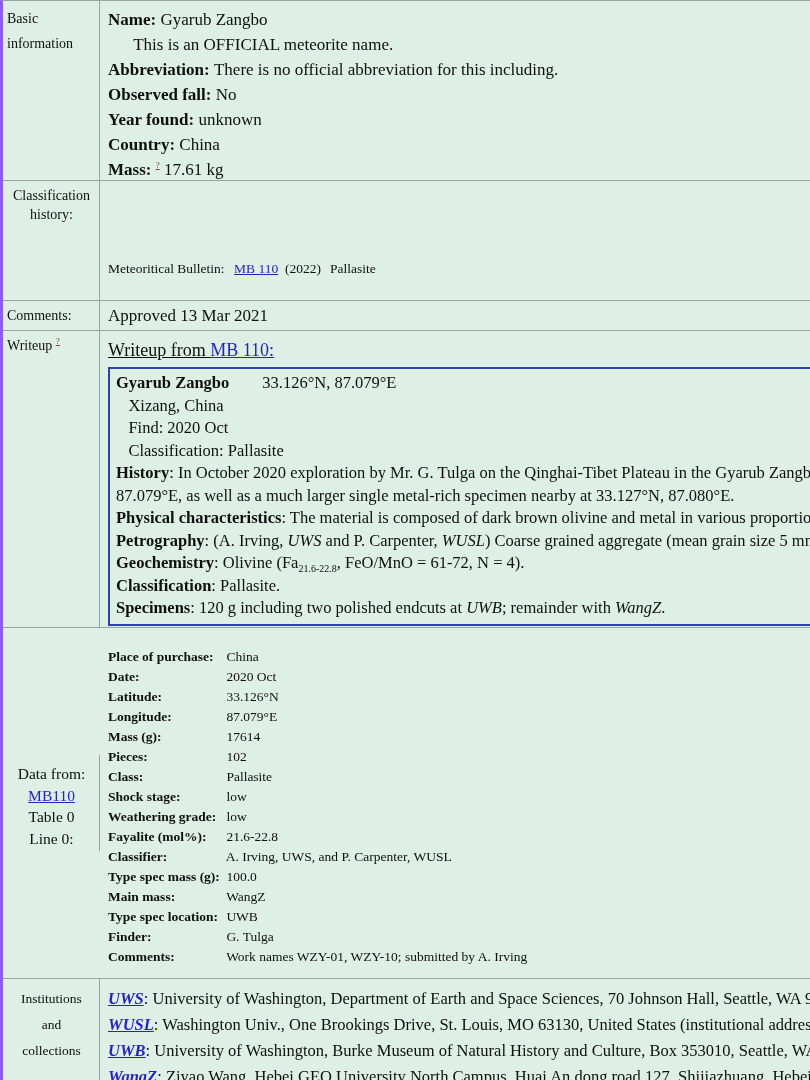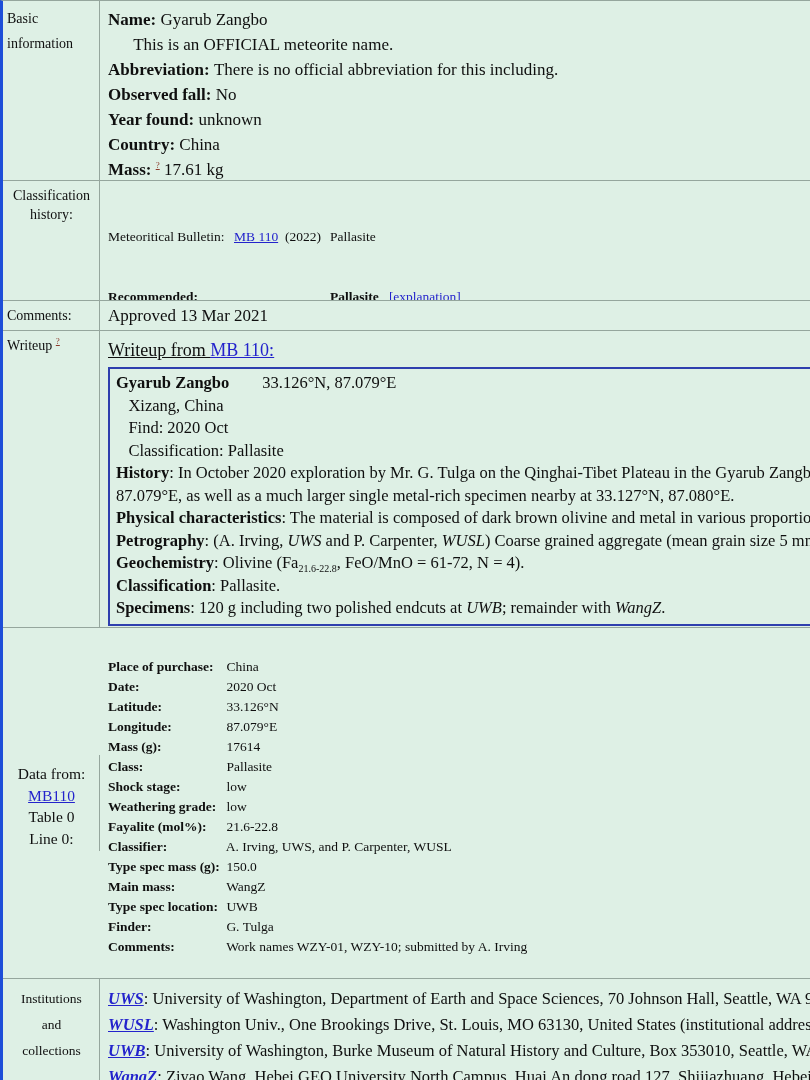--- a/index.html
+++ b/index.html
@@ -4,21 +4,21 @@
 <style>
   html,body{margin:0;padding:0;}
   body{
     width:810px;height:1080px;overflow:hidden;
     background:#def0e5;color:#0f0f0f;
     font-family:"Liberation Serif","DejaVu Serif",serif;
   }
   .page{
     width:810px;height:1080px;overflow:hidden;
     border-top:1px solid #95a69d;
-    border-left:3px solid #1d4ed8;
+    border-left:3px solid #8b5cf6;
     box-sizing:border-box;
     display:flex;flex-direction:column;
   }
   .row{display:flex;border-bottom:1px solid #95a69d;box-sizing:border-box;}
   .row:last-child{border-bottom:none;flex:1;}
   .label-cell{
     width:97px;min-width:97px;box-sizing:border-box;
     border-right:1px solid #95a69d;
     padding:5px 3px 2px 4px;
     font-size:14px;line-height:19px;
@@ -33,21 +33,21 @@
   .help{color:#8b3a2a;font-size:9px;vertical-align:super;text-decoration:underline;cursor:pointer;line-height:0;}
   .sb{vertical-align:sub;font-size:10px;line-height:0;}
   
   .row-basic{min-height:180px;}
   .row-basic .content-cell{padding-top:6px;font-size:17px;}
   .row-basic .line{line-height:25px;}
   
   .row-class{min-height:120px;}
   .row-class .content-cell{padding-top:6px;}
   .minitable{font-size:13.5px;line-height:20px;white-space:pre;}
-  .minitable .mrow{display:flex;}
+  .minitable .mrow{display:flex;margin-top:32px;}
   .minitable .c1{width:126px;min-width:126px;}
   .minitable .c2{width:96px;min-width:96px;}
   
   .row-comments{min-height:30px;}
   .row-comments .content-cell{font-size:17px;line-height:25px;padding-top:2px;}
   
   .row-writeup{min-height:297px;}
   .row-writeup .content-cell{padding-top:4px;}
   .writeup-heading{font-size:18px;line-height:26px;text-decoration:underline;margin:2px 0 4px 0;white-space:pre;}
   .writeup-heading .lnk{text-decoration:underline;}
@@ -148,26 +148,27 @@
         <div class="line"><span class="lnk">MB110</span></div>
         <div class="line"><span>Table 0</span></div>
         <div class="line"><span>Line 0:</span></div>
       </div>
     <div class="content-cell">
         <div class="drow"><span class="dlabel">Place of purchase:</span><span> China</span></div>
         <div class="drow"><span class="dlabel">Date:</span><span> 2020 Oct</span></div>
         <div class="drow"><span class="dlabel">Latitude:</span><span> 33.126°N</span></div>
         <div class="drow"><span class="dlabel">Longitude:</span><span> 87.079°E</span></div>
         <div class="drow"><span class="dlabel">Mass (g):</span><span> 17614</span></div>
+        <div class="drow"><span class="dlabel">Pieces:</span><span> 102</span></div>
         <div class="drow"><span class="dlabel">Class:</span><span> Pallasite</span></div>
         <div class="drow"><span class="dlabel">Shock stage:</span><span> low</span></div>
         <div class="drow"><span class="dlabel">Weathering grade:</span><span> low</span></div>
         <div class="drow"><span class="dlabel">Fayalite (mol%):</span><span> 21.6-22.8</span></div>
         <div class="drow"><span class="dlabel">Classifier:</span><span> A. Irving, UWS, and P. Carpenter, WUSL</span></div>
-        <div class="drow"><span class="dlabel">Type spec mass (g):</span><span> 150.0</span></div>
+        <div class="drow"><span class="dlabel">Type spec mass (g):</span><span> 100.0</span></div>
         <div class="drow"><span class="dlabel">Main mass:</span><span> WangZ</span></div>
         <div class="drow"><span class="dlabel">Type spec location:</span><span> UWB</span></div>
         <div class="drow"><span class="dlabel">Finder:</span><span> G. Tulga</span></div>
         <div class="drow"><span class="dlabel">Comments:</span><span> Work names WZY-01, WZY-10; submitted by A. Irving</span></div>
       </div>
   </div>
 
   <div class="row row-inst">
     <div class="label-cell lbl-center">
         <div class="line"><span>Institutions</span></div>

